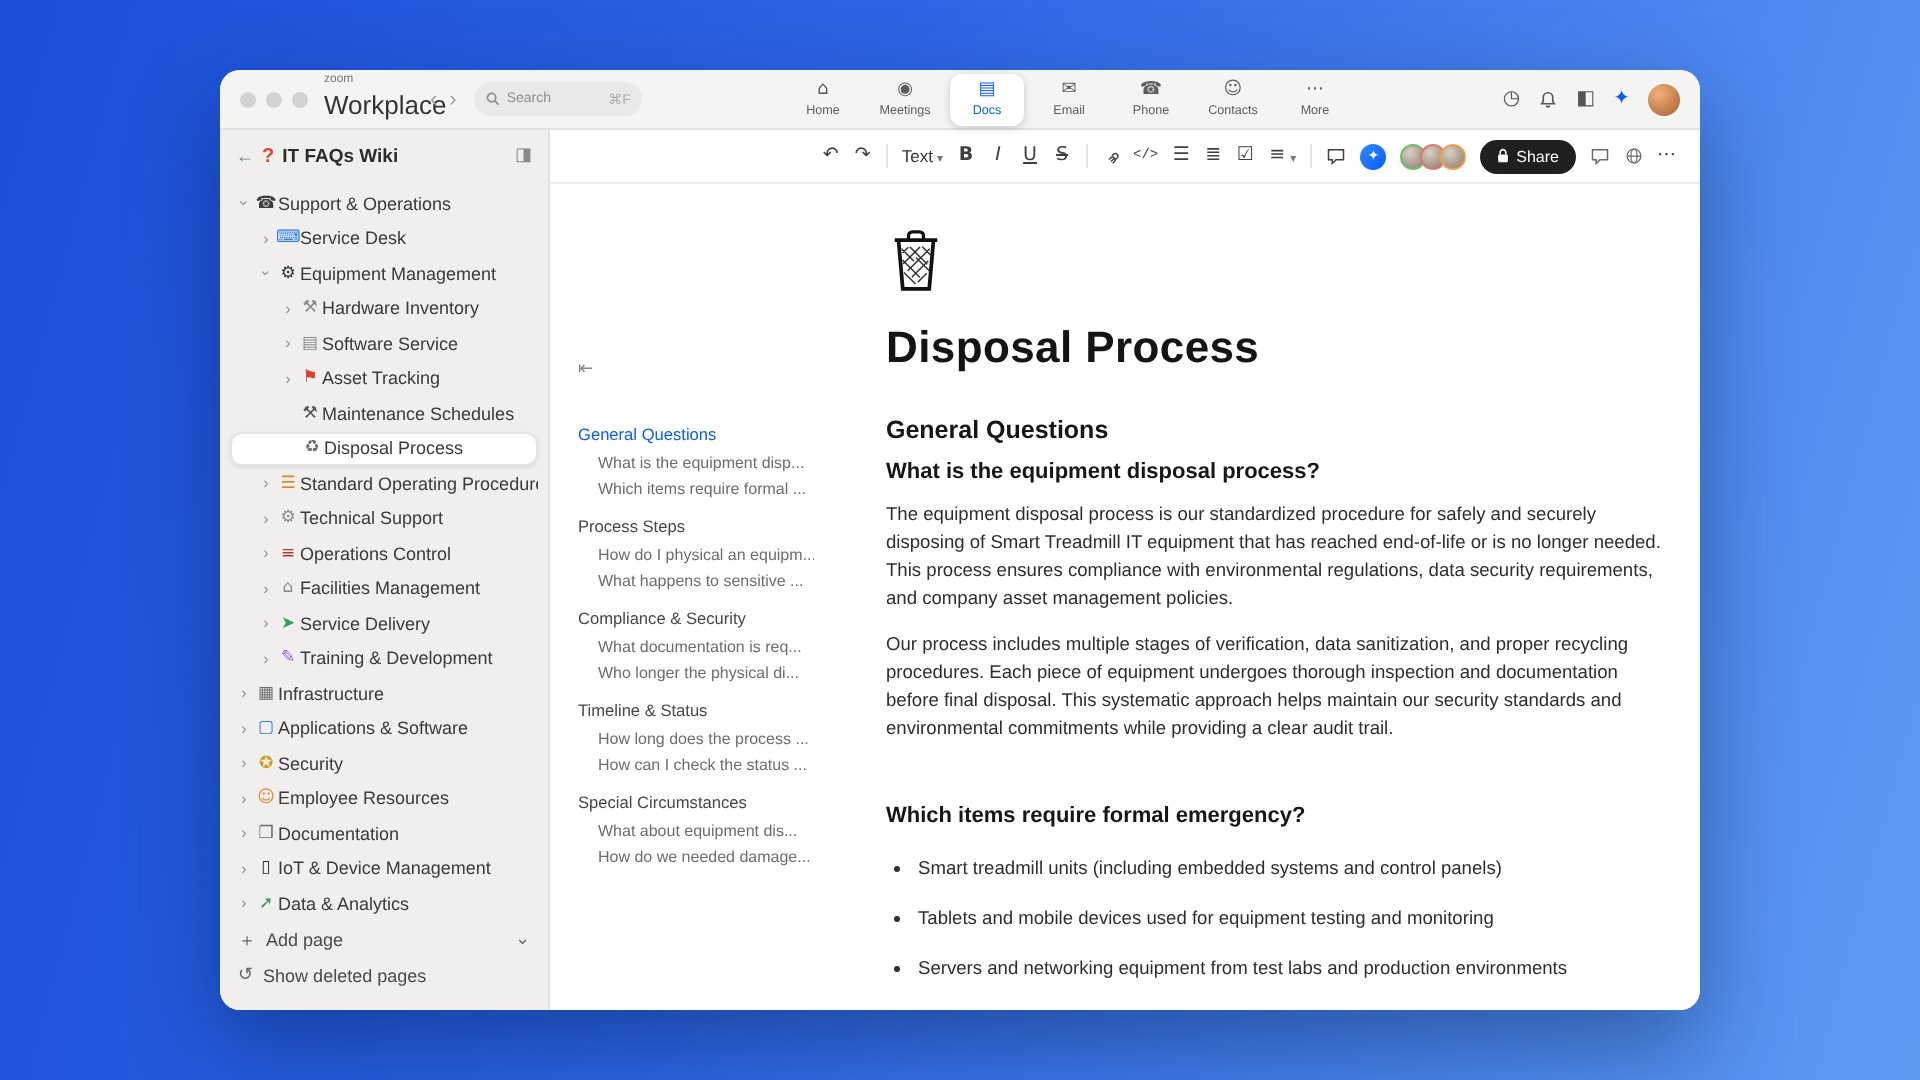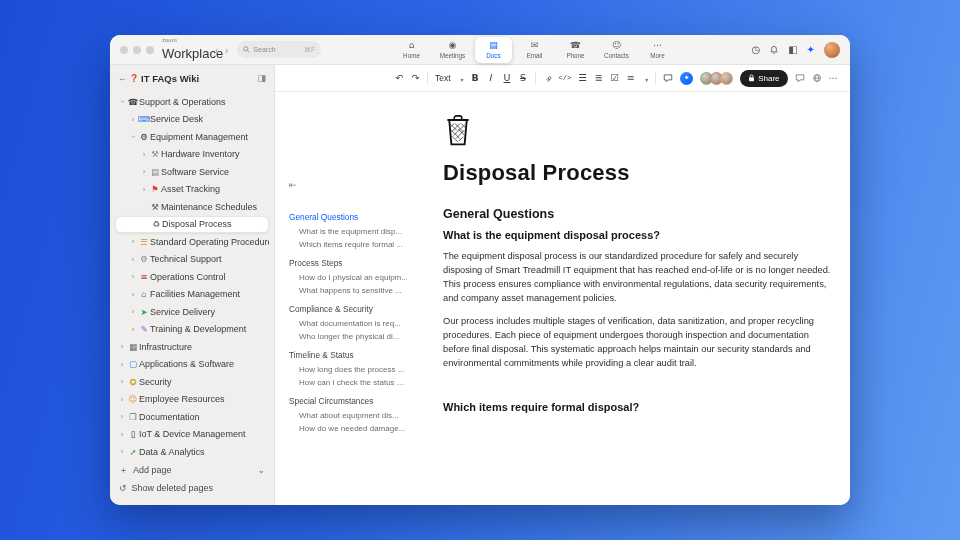--- a/index.html
+++ b/index.html
@@ -44,21 +44,21 @@
 .sb-foot{padding:2px 5px 8px}
 .frow{height:18px;display:flex;align-items:center;font-size:9px;color:#4a4a4a;gap:5px;padding:0 4px}
 .frow .ficon{font-family:"DejaVu Sans","Liberation Sans",sans-serif;font-size:9px;color:#666}
 .frow .spacer{flex:1}
 
 .content{flex:1;background:#fff;display:flex;flex-direction:column;min-width:0}
 .dtoolbar{height:27px;flex:0 0 27px;border-bottom:1px solid #ececea;display:flex;align-items:center;justify-content:flex-end;gap:7px;padding:0 12px}
 .dti{font-size:9.5px;color:#3f3f3f;font-family:"DejaVu Sans","Liberation Sans",sans-serif;line-height:1;text-align:center;min-width:9px}
 .mono{font-family:"Liberation Mono",monospace;font-size:7px}
 .sep{width:1px;height:12px;background:#e4e4e2}
-.textdd{font-size:8.5px;color:#333;display:flex;align-items:flex-end;gap:10px}
+.textdd{font-size:8.5px;color:#333;display:flex;align-items:flex-end;gap:2px}
 .ddc{font-size:6px;color:#777}
 .bld{font-weight:bold}.ita{font-style:italic}.und{text-decoration:underline}.str{text-decoration:line-through}
 .aibtn{width:13px;height:13px;border-radius:50%;background:linear-gradient(135deg,#2e8bff,#0b5cff);color:#fff;font-size:7px;display:flex;align-items:center;justify-content:center;font-family:"DejaVu Sans",sans-serif}
 .collabs{display:flex;align-items:center;padding-left:3px}
 .collab{width:13px;height:13px;border-radius:50%;margin-left:-3px;border:1.5px solid #6abf69;background:radial-gradient(circle at 35% 30%,#d8cfc4,#8a7a6a)}
 .sharebtn{height:17px;background:#1f1f1e;color:#fff;border-radius:9px;display:flex;align-items:center;gap:3px;padding:0 8px;font-size:8px}
 
 .docwrap{flex:1;display:flex;min-height:0}
 .outline{width:136px;flex:0 0 136px;padding:88px 4px 0 14px}
 .ol-collapse{color:#8a8a8a;font-size:9px;display:block;margin-bottom:22px;font-family:"DejaVu Sans",sans-serif}
@@ -358,19 +358,24 @@
             <path d="M3.5 5.5h17" stroke="#111" stroke-width="1.5" fill="none"></path>
             <path d="M9 5.5V3.8A1.6 1.6 0 0 1 10.6 2.2h2.8A1.6 1.6 0 0 1 15 3.8v1.7" stroke="#111" stroke-width="1.3" fill="none"></path>
             <path d="M5 5.5l1.7 19.5h10.6L19 5.5" stroke="#111" stroke-width="1.5" fill="none"></path>
             <path d="M6.2 9l5 5M6.6 13.5l7 7M7.2 18.5l4.6 4.6M9.5 8.2l7 7M12 12.5l5.4 5.4M14.5 8.2l3.8 3.8M17.5 9l-8.8 8.8M16.9 13.8l-6.6 6.6M16.3 18.8l-3.6 3.6M13.6 8.3l-6.8 6.8M8.9 8.4l-2.3 2.3" stroke="#333" stroke-width="0.6" fill="none"></path>
           </svg>
           <h1 class="doc-title">Disposal Process</h1>
           <h2 class="h2">General Questions</h2>
           <h3 class="h3">What is the equipment disposal process?</h3>
           <p class="para">The equipment disposal process is our standardized procedure for safely and securely disposing of Smart Treadmill IT equipment that has reached end-of-life or is no longer needed. This process ensures compliance with environmental regulations, data security requirements, and company asset management policies.</p>
           <p class="para">Our process includes multiple stages of verification, data sanitization, and proper recycling procedures. Each piece of equipment undergoes thorough inspection and documentation before final disposal. This systematic approach helps maintain our security standards and environmental commitments while providing a clear audit trail.</p>
-          <h3 class="h3 gap">Which items require formal disposal?</h3>
+          <h3 class="h3 gap">Which items require formal emergency?</h3>
+          <ul class="bullets">
+              <li>Smart treadmill units (including embedded systems and control panels)</li>
+              <li>Tablets and mobile devices used for equipment testing and monitoring</li>
+              <li>Servers and networking equipment from test labs and production environments</li>
+            </ul>
         </article>
 
       </div>
     </section>
   </div>
 </div>
 
 </body></html>

